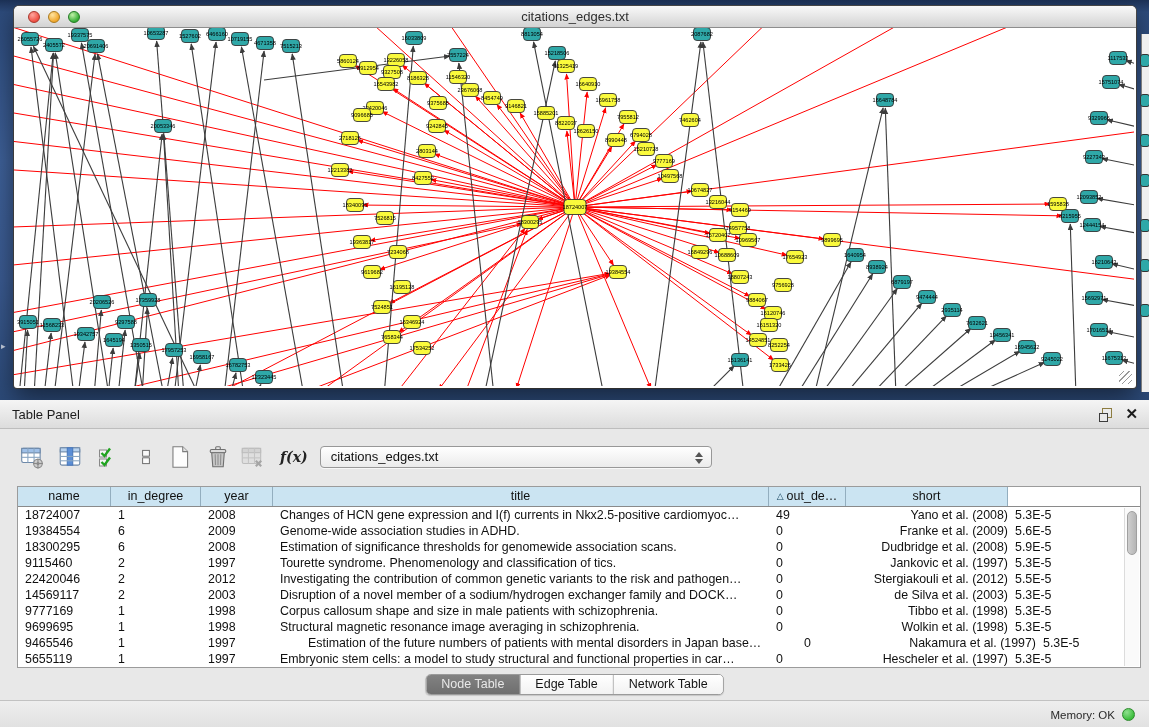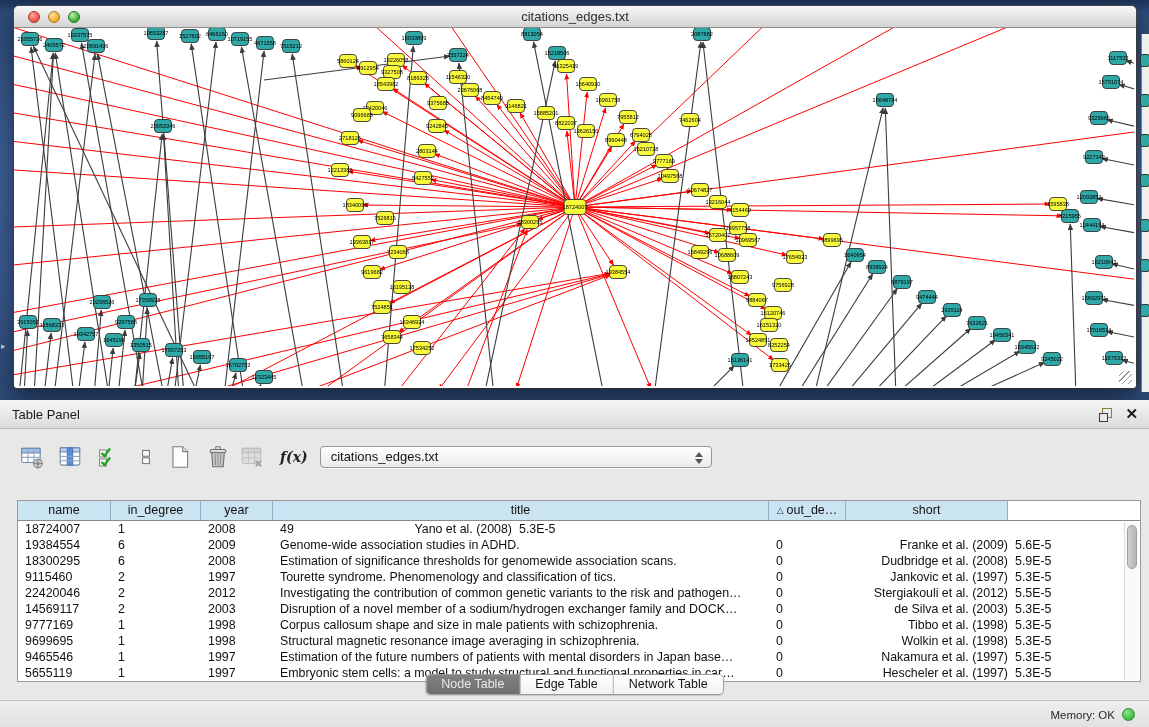--- a/index.html
+++ b/index.html
@@ -46,21 +46,21 @@
   .tb-icon { width:28px; height:26px; margin-right:10px; display:flex; align-items:center; justify-content:center; }
   .tb-icon svg { display:block; }
   .tb-fx { font-family:"DejaVu Serif", serif; font-style:italic; font-weight:bold; font-size:14px; color:#222; margin:0 12px 0 4px; }
   .combo { position:relative; width:392px; height:22px; border:1px solid #989898; border-radius:4px;
     background:linear-gradient(#ffffff,#ebebeb); box-shadow:0 1px 0 rgba(255,255,255,.7); }
   .combo-value { font-size:13px; line-height:20px; padding-left:10px; color:#111; }
   .combo-arrows { position:absolute; right:8px; top:4px; width:8px; height:14px; }
   .combo-arrows::before { content:""; position:absolute; top:1px; left:0; border-left:4px solid transparent; border-right:4px solid transparent; border-bottom:5px solid #555; }
   .combo-arrows::after { content:""; position:absolute; bottom:1px; left:0; border-left:4px solid transparent; border-right:4px solid transparent; border-top:5px solid #555; }
 
-  .table-wrap { position:absolute; left:17px; top:100px; width:1124px; height:182px; background:#fff; border:1px solid #9b9b9b; }
+  .table-wrap { position:absolute; left:17px; top:86px; width:1124px; height:182px; background:#fff; border:1px solid #9b9b9b; }
   .thead { display:flex; height:20px; border-bottom:1px solid #8a8a8a; }
   .th { background:var(--hblue); border-right:1px solid #93aebf; font-size:12.5px; line-height:19px; text-align:center; color:#111;
         overflow:hidden; white-space:nowrap; flex:none; }
   .th.filler { background:#fff; border-right:none; flex:1; }
   .sort-tri { display:inline-block; font-size:9px; color:#16455f; margin-right:3px; transform:translateY(-1px); }
   .trow { display:flex; height:16px; }
   .td { font-size:12.4px; line-height:16px; color:#101010; overflow:hidden; white-space:nowrap; flex:none; padding-left:7px; }
   .td.center { text-align:right; padding-left:0; }
   .vscroll { position:absolute; right:1px; top:21px; bottom:1px; width:15px; background:#fafafa; border-left:1px solid #dcdcdc; }
   .vthumb { position:absolute; left:2px; top:3px; width:10px; height:44px; border-radius:5px;
@@ -786,20 +786,21 @@
         <div class="th" style="width: 77px;"><span class="sort-tri">△</span><span>out_de…</span></div>
         <div class="th" style="width: 162px;"><span>short</span></div>
         <div class="th" style="width: 89px; margin-top: 24px;"><span>pagerank</span></div>
         <div class="th filler"></div>
       </div>
     <div id="tbody">
         <div class="trow">
           <div class="td" style="width: 93px;">18724007</div>
           <div class="td" style="width: 90px;">1</div>
           <div class="td" style="width: 72px;">2008</div>
+          <div class="td" style="width: 496px;">Changes of HCN gene expression and I(f) currents in Nkx2.5-positive cardiomyoc…</div>
           <div class="td" style="width: 77px;">49</div>
           <div class="td center" style="width: 162px;">Yano et al. (2008)</div>
           <div class="td" style="width: 89px;">5.3E-5</div>
         </div>
         <div class="trow">
           <div class="td" style="width: 93px;">19384554</div>
           <div class="td" style="width: 90px;">6</div>
           <div class="td" style="width: 72px;">2009</div>
           <div class="td" style="width: 496px;">Genome-wide association studies in ADHD.</div>
           <div class="td" style="width: 77px;">0</div>
@@ -857,21 +858,21 @@
           <div class="td" style="width: 72px;">1998</div>
           <div class="td" style="width: 496px;">Structural magnetic resonance image averaging in schizophrenia.</div>
           <div class="td" style="width: 77px;">0</div>
           <div class="td center" style="width: 162px;">Wolkin et al. (1998)</div>
           <div class="td" style="width: 89px;">5.3E-5</div>
         </div>
         <div class="trow">
           <div class="td" style="width: 93px;">9465546</div>
           <div class="td" style="width: 90px;">1</div>
           <div class="td" style="width: 72px;">1997</div>
-          <div class="td" style="width: 496px;">Estimation of the future numbers of patients with mental disorders in Japan base…</div>
+          <div class="td" style="width: 496px; margin-left: 28px;">Estimation of the future numbers of patients with mental disorders in Japan base…</div>
           <div class="td" style="width: 77px;">0</div>
           <div class="td center" style="width: 162px;">Nakamura et al. (1997)</div>
           <div class="td" style="width: 89px;">5.3E-5</div>
         </div>
         <div class="trow">
           <div class="td" style="width: 93px;">5655119</div>
           <div class="td" style="width: 90px;">1</div>
           <div class="td" style="width: 72px;">1997</div>
           <div class="td" style="width: 496px;">Embryonic stem cells: a model to study structural and functional properties in car…</div>
           <div class="td" style="width: 77px;">0</div>

